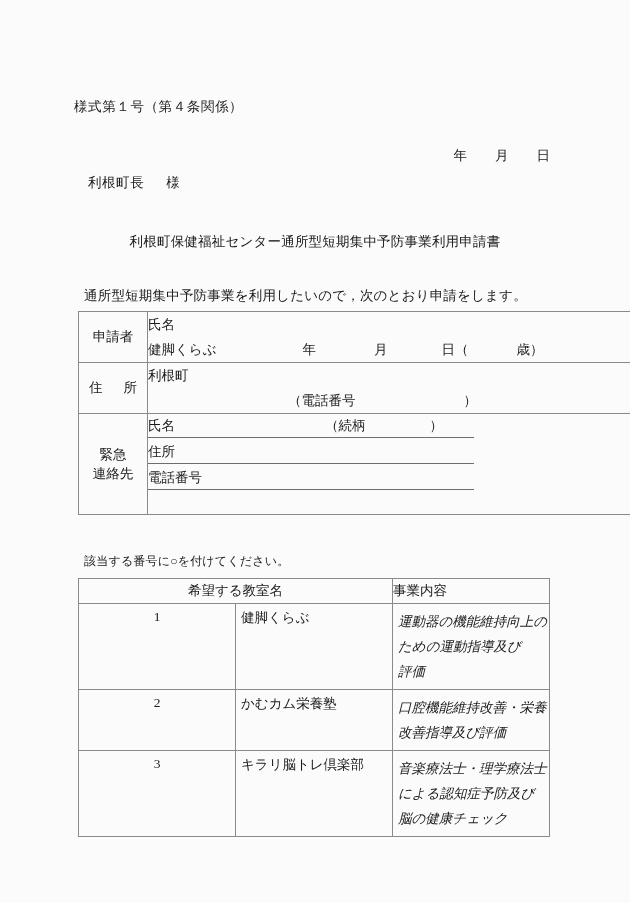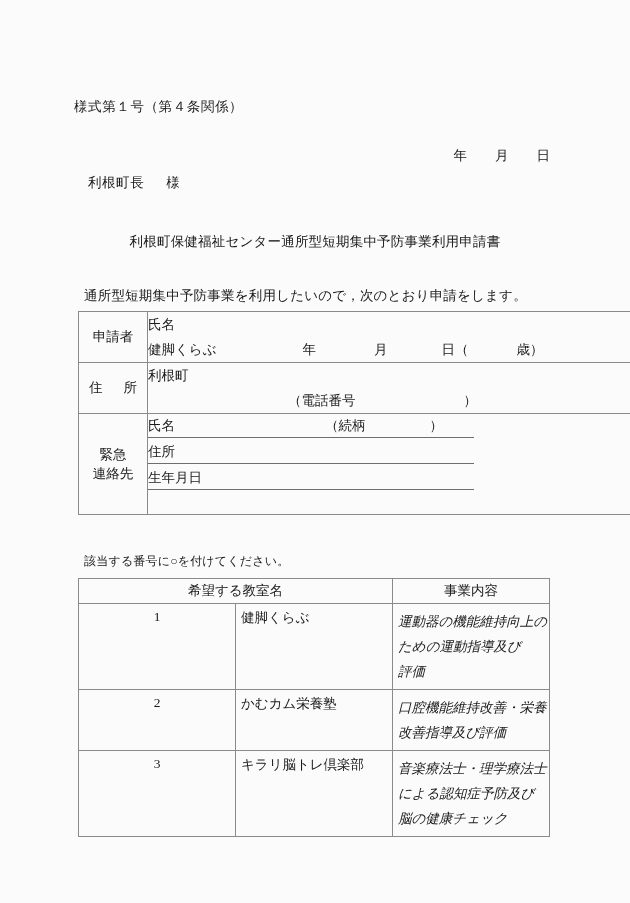--- a/index.html
+++ b/index.html
@@ -146,22 +146,22 @@
   .t2 .c-desc {
     padding: 5px 0 5px 5px;
     line-height: 25px;
     font-style: italic;
   }
   .t2 .hd-name {
     text-align: center;
     padding: 3px 0;
   }
   .t2 .hd-desc {
-    text-align: center;
-    padding: 3px 14px;
+    text-align: left;
+    padding: 3px 0;
   }
   .t2 .r-tall .c-name,
   .t2 .r-tall .c-no { height: 50px; }
 </style>
 </head>
 <body>
 
 <div class="page">
 
   <div class="abs form-no">様式第１号（第４条関係）</div>
@@ -212,21 +212,21 @@
         <span class="one" style="margin-top:6px">連絡先</span>
       </td>
       <td class="cell-pad" style="padding-bottom:22px">
         <div class="ul-line">
           <span>氏名</span><span class="rel">（続柄</span><span class="rel-gap"></span><span>）</span>
         </div>
         <div class="ul-line">
           <span>住所</span>
         </div>
         <div class="ul-line">
-          <span>生年月日</span>
+          <span>電話番号</span>
         </div>
       </td>
     </tr>
   </tbody>
     </table>
 
   <div class="abs instruction">該当する番号に○を付けてください。</div>
 
   <table class="t2">
     <tbody>

